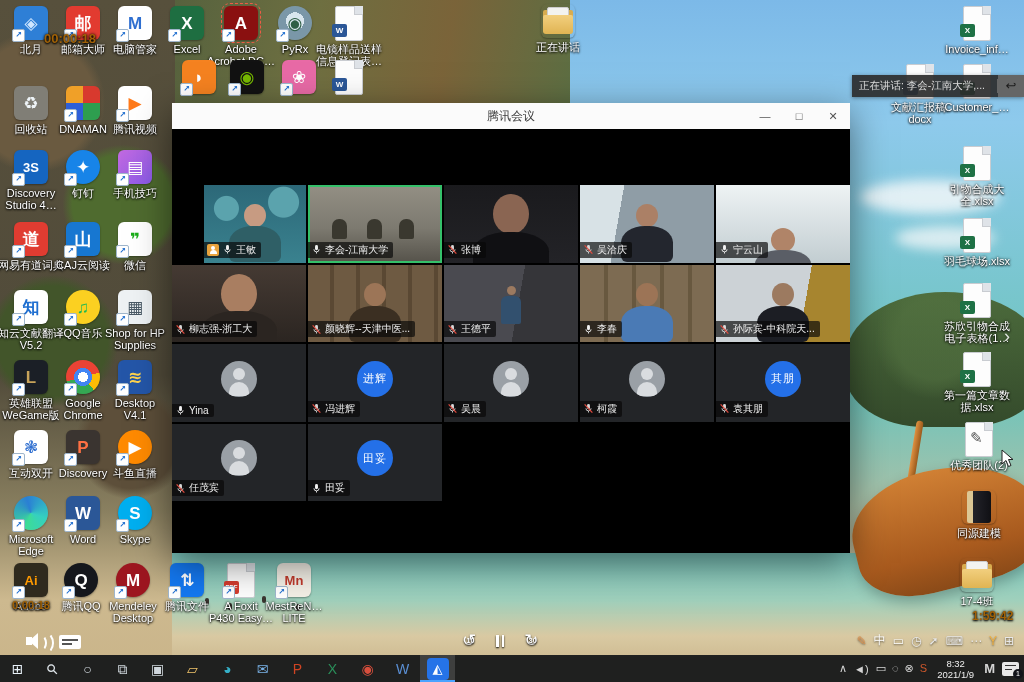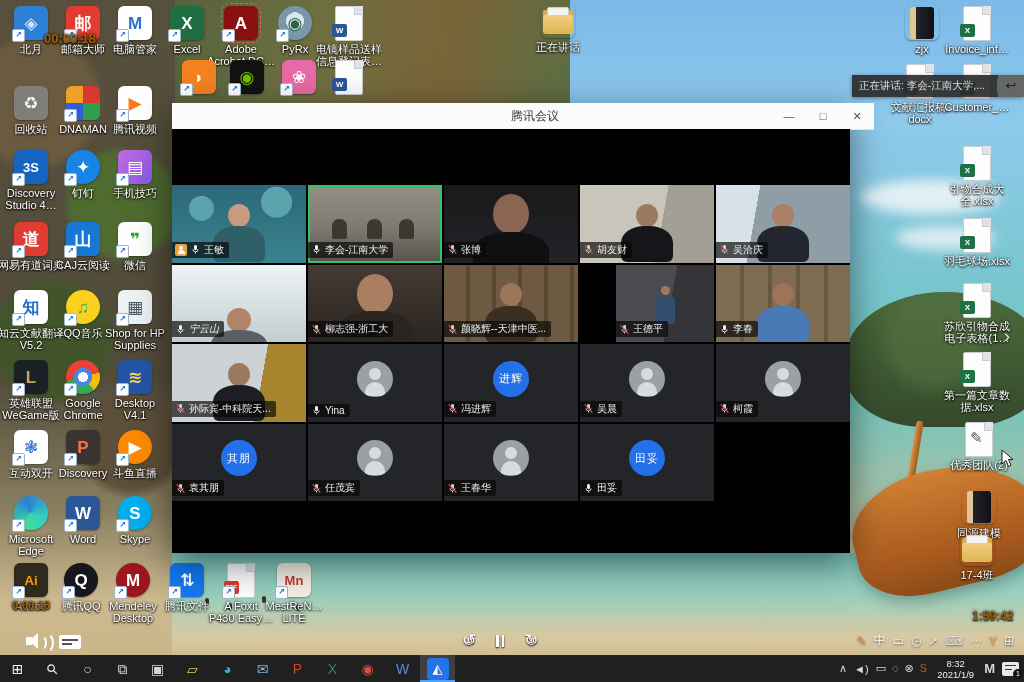--- a/index.html
+++ b/index.html
@@ -60,21 +60,21 @@
 
   
   #banner{position:absolute;left:852px;top:75px;width:172px;height:22px;z-index:50;display:flex;align-items:center;
           background:rgba(43,43,43,.92);box-shadow:0 1px 4px rgba(0,0,0,.4);}
   #banner .btext{flex:1;padding-left:7px;font-size:10.5px;color:#ddd;white-space:nowrap;overflow:hidden;}
   #banner .bdiv{width:1px;height:14px;background:#666;}
   #banner .barrow{width:26px;text-align:center;font-size:13px;color:#1c1c1c;background:rgba(110,110,110,.85);height:100%;line-height:22px;}
 
   
   #win{position:absolute;left:172px;top:103px;width:678px;height:450px;z-index:40;background:#000;box-shadow:0 10px 34px rgba(0,0,0,.5);}
-  #titlebar{position:absolute;left:0;top:0;width:100%;height:26px;background:#fbfbfb;display:flex;align-items:center;border-bottom:1px solid #e3e3e3;padding-left:24px;}
+  #titlebar{position:absolute;left:0;top:0;width:100%;height:26px;background:#fbfbfb;display:flex;align-items:center;border-bottom:1px solid #e3e3e3;}
   #titlebar .wtitle{flex:1;text-align:center;font-size:12px;color:#3c3c3c;}
   .wctl{width:34px;height:26px;line-height:26px;text-align:center;font-size:11px;color:#555;}
   #win-content{position:absolute;left:0;top:26px;width:678px;height:424px;background:#000;overflow:hidden;}
   #vgrid{position:absolute;left:0;top:56px;width:678px;height:316px;display:grid;
          grid-template-columns:repeat(5,1fr);grid-template-rows:repeat(4,1fr);gap:2px;background:#000;}
   .vtile{position:relative;background:#232528;overflow:hidden;}
   .vtile.speaking{box-shadow:inset 0 0 0 2px #35c06a;}
   .fig{position:absolute;inset:0;}
   .fhead,.fbody,.rfig{position:absolute;}
   .fhead{border-radius:50%;}
@@ -512,29 +512,20 @@
       <div class="dicon" style="left: 257px; top: 563px;">
         <div class="tile app" style="background: rgb(243, 239, 230);">
           <span class="glyph" style="color: rgb(192, 57, 43); font-size: 13px;">Mn</span>
           <span class="sbadge">↗</span>
         </div>
         <div class="dlabel">
           <div>MestReN…</div>
           <div>LITE</div>
         </div>
       </div>
-      <div class="dicon" style="left: 885px; top: 6px;">
-        <div class="tile book">
-          <div class="bspine"></div>
-          <div class="bcover"></div>
-        </div>
-        <div class="dlabel">
-          <div>zjx</div>
-        </div>
-      </div>
       <div class="dicon" style="left: 940px; top: 6px;">
         <div class="tile file">
           <div class="page">
             <div class="fold"></div>
             <div class="ftag" style="background: rgb(30, 113, 69);">X</div>
           </div>
         </div>
         <div class="dlabel">
           <div>Invoice_inf…</div>
         </div>
@@ -622,21 +613,21 @@
       </div>
       <div class="dicon" style="left: 942px; top: 490px;">
         <div class="tile book">
           <div class="bspine"></div>
           <div class="bcover"></div>
         </div>
         <div class="dlabel">
           <div>同源建模</div>
         </div>
       </div>
-      <div class="dicon" style="left: 940px; top: 532px;">
+      <div class="dicon" style="left: 940px; top: 558px;">
         <div class="tile folder">
           <div class="fback"></div>
           <div class="fpaper"></div>
           <div class="ffront"></div>
         </div>
         <div class="dlabel">
           <div>17-4班</div>
         </div>
       </div>
     </div>
@@ -657,21 +648,21 @@
   <div id="win">
     <div id="titlebar">
       <span style="width:102px;"></span>
       <span class="wtitle">腾讯会议</span>
       <span class="wctl">—</span>
       <span class="wctl">□</span>
       <span class="wctl">✕</span>
     </div>
     <div id="win-content">
       <div id="vgrid">
-          <div class="vtile" style="background: radial-gradient(circle at 22% 30%, rgb(91, 163, 173) 0px, rgb(91, 163, 173) 12px, transparent 13px), radial-gradient(circle at 78% 22%, rgb(91, 163, 173) 0px, rgb(91, 163, 173) 15px, transparent 16px), linear-gradient(rgb(44, 104, 120), rgb(58, 130, 143));">
+          <div class="vtile" style="background: radial-gradient(circle at 22% 30%, rgb(91, 163, 173) 0px, rgb(91, 163, 173) 12px, transparent 13px), radial-gradient(circle at 78% 22%, rgb(91, 163, 173) 0px, rgb(91, 163, 173) 15px, transparent 16px), linear-gradient(rgb(44, 104, 120), rgb(58, 130, 143)); margin-left: 32px;">
             <div class="fig bust">
               <div class="fhead" style="background: rgb(199, 155, 130);"></div>
               <div class="fbody" style="background: rgb(47, 95, 102);"></div>
             </div>
             <div class="nbar">
               <span class="hostb" style="background: rgb(232, 163, 61);"></span>
               <span class="mic">
                 <svg viewBox="0 0 12 12">
                   <rect x="4.4" y="1.2" width="3.2" height="5.6" rx="1.6" fill="currentColor"></rect>
                   <path d="M3.2 5.8a2.8 2.8 0 0 0 5.6 0" fill="none" stroke="currentColor" stroke-width="1"></path>
@@ -710,55 +701,38 @@
                 <svg viewBox="0 0 12 12">
                   <rect x="4.4" y="1.2" width="3.2" height="5.6" rx="1.6" fill="currentColor"></rect>
                   <path d="M3.2 5.8a2.8 2.8 0 0 0 5.6 0" fill="none" stroke="currentColor" stroke-width="1"></path>
                   <line x1="6" y1="8.8" x2="6" y2="10.4" stroke="currentColor" stroke-width="1"></line>
                   <line class="sl" x1="1.8" y1="1.4" x2="10.2" y2="10.6" stroke="#e04b3f" stroke-width="1.3"></line>
                 </svg>
               </span>
               <span class="pname">张博</span>
             </div>
           </div>
-          <div class="vtile" style="background: linear-gradient(100deg, rgb(201, 197, 187) 0px, rgb(201, 197, 187) 60%, rgb(163, 159, 148) 60%);">
-            <div class="fig bust">
-              <div class="fhead" style="background: rgb(156, 122, 96);"></div>
-              <div class="fbody" style="background: rgb(22, 22, 26);"></div>
-            </div>
-            <div class="nbar">
-              <span class="mic muted">
-                <svg viewBox="0 0 12 12">
-                  <rect x="4.4" y="1.2" width="3.2" height="5.6" rx="1.6" fill="currentColor"></rect>
-                  <path d="M3.2 5.8a2.8 2.8 0 0 0 5.6 0" fill="none" stroke="currentColor" stroke-width="1"></path>
-                  <line x1="6" y1="8.8" x2="6" y2="10.4" stroke="currentColor" stroke-width="1"></line>
-                  <line class="sl" x1="1.8" y1="1.4" x2="10.2" y2="10.6" stroke="#e04b3f" stroke-width="1.3"></line>
-                </svg>
-              </span>
-              <span class="pname">胡友财</span>
-            </div>
-          </div>
           <div class="vtile" style="background: linear-gradient(100deg, rgb(216, 226, 230) 0px, rgb(216, 226, 230) 30%, rgb(143, 157, 166) 30%);">
             <div class="fig bust">
               <div class="fhead" style="background: rgb(171, 128, 102);"></div>
               <div class="fbody" style="background: rgb(35, 38, 46);"></div>
             </div>
             <div class="nbar">
               <span class="mic muted">
                 <svg viewBox="0 0 12 12">
                   <rect x="4.4" y="1.2" width="3.2" height="5.6" rx="1.6" fill="currentColor"></rect>
                   <path d="M3.2 5.8a2.8 2.8 0 0 0 5.6 0" fill="none" stroke="currentColor" stroke-width="1"></path>
                   <line x1="6" y1="8.8" x2="6" y2="10.4" stroke="currentColor" stroke-width="1"></line>
                   <line class="sl" x1="1.8" y1="1.4" x2="10.2" y2="10.6" stroke="#e04b3f" stroke-width="1.3"></line>
                 </svg>
               </span>
               <span class="pname">吴洽庆</span>
             </div>
           </div>
-          <div class="vtile" style="background: linear-gradient(rgb(238, 243, 244), rgb(194, 205, 209)); font-style: italic;">
+          <div class="vtile" style="background: linear-gradient(rgb(238, 243, 244), rgb(194, 205, 209));">
             <div class="fig bust-low">
               <div class="fhead" style="background: rgb(176, 132, 104);"></div>
               <div class="fbody" style="background: rgb(90, 94, 102);"></div>
             </div>
             <div class="nbar">
               <span class="mic">
                 <svg viewBox="0 0 12 12">
                   <rect x="4.4" y="1.2" width="3.2" height="5.6" rx="1.6" fill="currentColor"></rect>
                   <path d="M3.2 5.8a2.8 2.8 0 0 0 5.6 0" fill="none" stroke="currentColor" stroke-width="1"></path>
                   <line x1="6" y1="8.8" x2="6" y2="10.4" stroke="currentColor" stroke-width="1"></line>
@@ -795,21 +769,21 @@
                 <svg viewBox="0 0 12 12">
                   <rect x="4.4" y="1.2" width="3.2" height="5.6" rx="1.6" fill="currentColor"></rect>
                   <path d="M3.2 5.8a2.8 2.8 0 0 0 5.6 0" fill="none" stroke="currentColor" stroke-width="1"></path>
                   <line x1="6" y1="8.8" x2="6" y2="10.4" stroke="currentColor" stroke-width="1"></line>
                   <line class="sl" x1="1.8" y1="1.4" x2="10.2" y2="10.6" stroke="#e04b3f" stroke-width="1.3"></line>
                 </svg>
               </span>
               <span class="pname">颜晓辉--天津中医...</span>
             </div>
           </div>
-          <div class="vtile" style="background: linear-gradient(100deg, rgb(74, 74, 80) 0px, rgb(74, 74, 80) 55%, rgb(53, 53, 57) 55%); margin-left: 36px;">
+          <div class="vtile" style="background: linear-gradient(100deg, rgb(74, 74, 80) 0px, rgb(74, 74, 80) 55%, rgb(53, 53, 57) 55%);">
             <div class="fig small">
               <div class="fhead" style="background: rgb(156, 122, 96);"></div>
               <div class="fbody" style="background: rgb(50, 80, 110);"></div>
             </div>
             <div class="nbar">
               <span class="mic muted">
                 <svg viewBox="0 0 12 12">
                   <rect x="4.4" y="1.2" width="3.2" height="5.6" rx="1.6" fill="currentColor"></rect>
                   <path d="M3.2 5.8a2.8 2.8 0 0 0 5.6 0" fill="none" stroke="currentColor" stroke-width="1"></path>
                   <line x1="6" y1="8.8" x2="6" y2="10.4" stroke="currentColor" stroke-width="1"></line>
@@ -940,37 +914,20 @@
             <div class="nbar">
               <span class="mic muted">
                 <svg viewBox="0 0 12 12">
                   <rect x="4.4" y="1.2" width="3.2" height="5.6" rx="1.6" fill="currentColor"></rect>
                   <path d="M3.2 5.8a2.8 2.8 0 0 0 5.6 0" fill="none" stroke="currentColor" stroke-width="1"></path>
                   <line x1="6" y1="8.8" x2="6" y2="10.4" stroke="currentColor" stroke-width="1"></line>
                   <line class="sl" x1="1.8" y1="1.4" x2="10.2" y2="10.6" stroke="#e04b3f" stroke-width="1.3"></line>
                 </svg>
               </span>
               <span class="pname">任茂宾</span>
-            </div>
-          </div>
-          <div class="vtile">
-            <div class="acirc">
-              <div class="ahead"></div>
-              <div class="abody"></div>
-            </div>
-            <div class="nbar">
-              <span class="mic muted">
-                <svg viewBox="0 0 12 12">
-                  <rect x="4.4" y="1.2" width="3.2" height="5.6" rx="1.6" fill="currentColor"></rect>
-                  <path d="M3.2 5.8a2.8 2.8 0 0 0 5.6 0" fill="none" stroke="currentColor" stroke-width="1"></path>
-                  <line x1="6" y1="8.8" x2="6" y2="10.4" stroke="currentColor" stroke-width="1"></line>
-                  <line class="sl" x1="1.8" y1="1.4" x2="10.2" y2="10.6" stroke="#e04b3f" stroke-width="1.3"></line>
-                </svg>
-              </span>
-              <span class="pname">王春华</span>
             </div>
           </div>
           <div class="vtile">
             <div class="icirc">田妥</div>
             <div class="nbar">
               <span class="mic">
                 <svg viewBox="0 0 12 12">
                   <rect x="4.4" y="1.2" width="3.2" height="5.6" rx="1.6" fill="currentColor"></rect>
                   <path d="M3.2 5.8a2.8 2.8 0 0 0 5.6 0" fill="none" stroke="currentColor" stroke-width="1"></path>
                   <line x1="6" y1="8.8" x2="6" y2="10.4" stroke="currentColor" stroke-width="1"></line>

